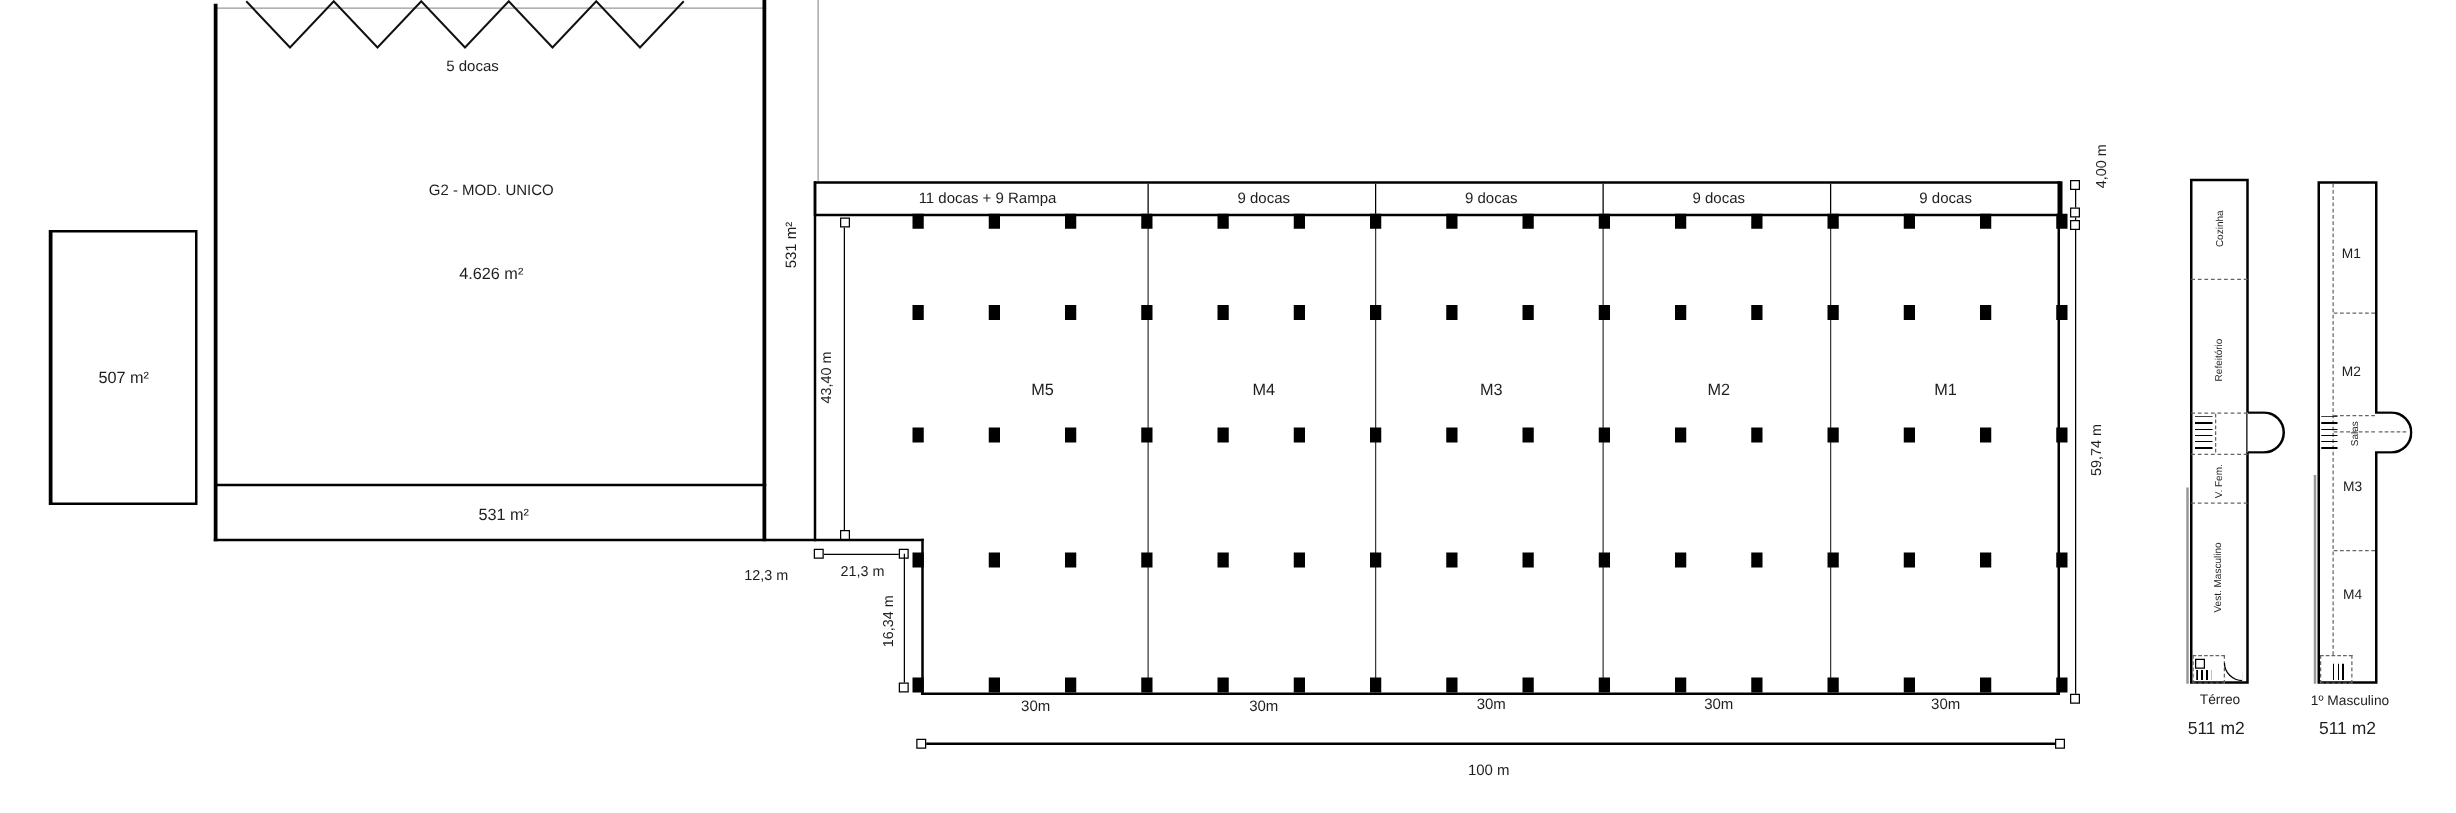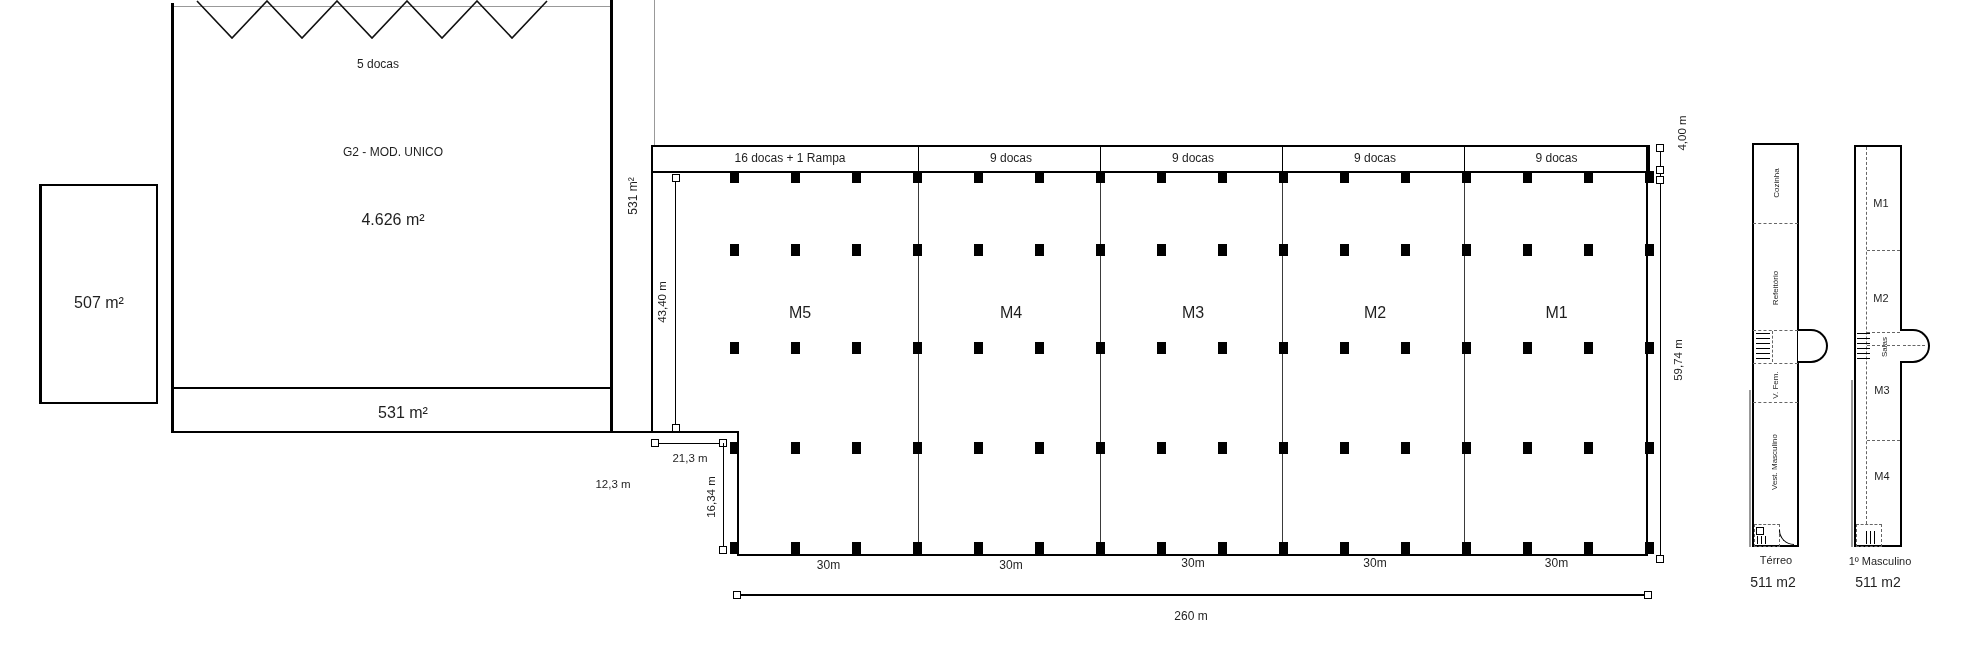--- a/index.html
+++ b/index.html
@@ -9,21 +9,21 @@
   .gline{position:absolute;background:#999;}
   .divline{position:absolute;background:#3a3a3a;}
   .dimv{position:absolute;width:1px;background:#000;}
   .dimh{position:absolute;height:1px;background:#000;}
   .dsq{position:absolute;width:6px;height:6px;background:#fff;border:1px solid #000;}
   .col-sq{position:absolute;width:9px;height:12px;background:#000;}
   .lbl{position:absolute;text-align:center;white-space:nowrap;}
   .rot{position:absolute;transform:translate(-50%,-50%) rotate(-90deg);white-space:nowrap;}
   .f11{font-size:11.5px;}
   .f12{font-size:12px;}
-  .f13{font-size:16px;font-weight:400;}
+  .f13{font-size:13px;font-weight:400;}
   .f14{font-size:14px;}
   .f8{font-size:8px;}
   .box{position:absolute;box-sizing:border-box;border:2px solid #000;background:#fff;}
   .dash-h{position:absolute;height:0;border-top:1px dashed #666;}
   .dash-v{position:absolute;width:0;border-left:1px dashed #666;}
   .stairs{position:absolute;background:repeating-linear-gradient(to bottom,#000 0,#000 1px,transparent 1px,transparent 5px);}
   .hatchv{position:absolute;background:repeating-linear-gradient(to right,#000 0,#000 1px,transparent 1px,transparent 4px);}
   .bump{position:absolute;box-sizing:border-box;border:2px solid #000;border-left:none;
         border-radius:0 17px 17px 0;background:#fff;}
   .arc{position:absolute;box-sizing:border-box;border:0 solid #000;border-width:0 0 1px 1px;
@@ -34,21 +34,21 @@
 
 <div id="canvas">
 
   <div>
     <div class="gline" style="left:173px;top:6px;width:440px;height:1px"></div>
     <div class="wall" style="left:171px;top:3px;width:3px;height:430px"></div>
     <div class="wall" style="left:610px;top:0;width:3px;height:433px"></div>
     <svg style="position:absolute;left:173px;top:0" width="440" height="42" viewBox="0 0 440 42">
       <polyline points="24,1 59,38 94,1 129,38 164,1 199,38 234,1 269,38 304,1 339,38 374,1" fill="none" stroke="#111" stroke-width="1.6"></polyline>
     </svg>
-    <div class="lbl f12" style="left:278px;top:57px;width:200px">5 docas</div>
+    <div class="lbl f12" style="left:278px;top:46px;width:200px">5 docas</div>
     <div class="lbl f12" style="left:293px;top:145px;width:200px">G2 - MOD. UNICO</div>
     <div class="lbl f13" style="left:293px;top:211px;width:200px">4.626 m²</div>
 
     <div class="wall" style="left:173px;top:387px;width:440px;height:2px"></div>
     <div class="wall" style="left:171px;top:431px;width:568px;height:2px"></div>
     <div class="lbl f13" style="left:303px;top:404px;width:200px">531 m²</div>
   </div>
 
   <div class="box" style="left:39px;top:184px;width:119px;height:220px;border-left-width:3px"></div>
   <div class="lbl f13" style="left:40px;top:294px;width:118px">507 m²</div>
@@ -67,27 +67,27 @@
     <div class="wall" style="left:651px;top:145px;width:2px;height:288px"></div>
     <div class="wall" style="left:737px;top:431px;width:2px;height:125px"></div>
     <div class="wall" style="left:737px;top:554px;width:911px;height:2px"></div>
     <div class="wall" style="left:1646px;top:145px;width:2px;height:411px"></div>
 
     <div class="divline" style="left:918px;top:173px;width:1px;height:381px"></div>
     <div class="divline" style="left:1100px;top:173px;width:1px;height:381px"></div>
     <div class="divline" style="left:1282px;top:173px;width:1px;height:381px"></div>
     <div class="divline" style="left:1464px;top:173px;width:1px;height:381px"></div>
 
-    <div class="lbl f12" style="left:660px;top:151px;width:260px">16 docas + 1 Rampa</div>
+    <div class="lbl f12" style="left:660px;top:151px;width:260px">11 docas + 9 Rampa</div>
     <div class="lbl f12" style="left:920px;top:151px;width:182px">9 docas</div>
     <div class="lbl f12" style="left:1102px;top:151px;width:182px">9 docas</div>
     <div class="lbl f12" style="left:1284px;top:151px;width:182px">9 docas</div>
     <div class="lbl f12" style="left:1466px;top:151px;width:181px">9 docas</div>
 
-    <div class="lbl f13" style="left:670px;top:304px;width:260px">M5</div>
+    <div class="lbl f13" style="left:704px;top:304px;width:260px">M5</div>
     <div class="lbl f13" style="left:920px;top:304px;width:182px">M4</div>
     <div class="lbl f13" style="left:1102px;top:304px;width:182px">M3</div>
     <div class="lbl f13" style="left:1284px;top:304px;width:182px">M2</div>
     <div class="lbl f13" style="left:1466px;top:304px;width:181px">M1</div>
 
     <div id="columns">
         <div class="col-sq" style="left: 730px; top: 171px;"></div>
         <div class="col-sq" style="left: 791px; top: 171px;"></div>
         <div class="col-sq" style="left: 852px; top: 171px;"></div>
         <div class="col-sq" style="left: 913px; top: 171px;"></div>
@@ -175,21 +175,21 @@
     <div class="dimv" style="left:675px;top:177px;height:251px"></div>
     <div class="dsq" style="left:672px;top:174px"></div>
     <div class="dsq" style="left:672px;top:424px"></div>
     <div class="rot f11" style="left:662px;top:302px">43,40 m</div>
 
     <div class="dimh" style="left:655px;top:443px;width:68px"></div>
     <div class="dsq" style="left:651px;top:439px"></div>
     <div class="dsq" style="left:719px;top:439px"></div>
     <div class="lbl f11" style="left:654px;top:452px;width:72px">21,3 m</div>
 
-    <div class="lbl f11" style="left:577px;top:478px;width:72px">12,3 m</div>
+    <div class="lbl f11" style="left:577px;top:455px;width:72px">12,3 m</div>
 
     <div class="dimv" style="left:723px;top:443px;height:107px"></div>
     <div class="dsq" style="left:719px;top:546px"></div>
     <div class="rot f11" style="left:711px;top:497px">16,34 m</div>
 
     <div class="dimv" style="left:1660px;top:147px;height:23px"></div>
     <div class="dsq" style="left:1656px;top:144px"></div>
     <div class="dsq" style="left:1656px;top:166px"></div>
     <div class="rot f11" style="left:1682px;top:133px">4,00 m</div>
 
@@ -200,21 +200,21 @@
 
     <div class="lbl f12" style="left:737px;top:558px;width:183px">30m</div>
     <div class="lbl f12" style="left:920px;top:558px;width:182px">30m</div>
     <div class="lbl f12" style="left:1102px;top:556px;width:182px">30m</div>
     <div class="lbl f12" style="left:1284px;top:556px;width:182px">30m</div>
     <div class="lbl f12" style="left:1466px;top:556px;width:181px">30m</div>
 
     <div class="dimh" style="left:737px;top:594px;width:911px;height:2px;background:#000"></div>
     <div class="dsq" style="left:733px;top:591px"></div>
     <div class="dsq" style="left:1644px;top:591px"></div>
-    <div class="lbl f12" style="left:1091px;top:609px;width:200px">260 m</div>
+    <div class="lbl f12" style="left:1091px;top:609px;width:200px">100 m</div>
   </div>
 
   <div>
     <div class="box" style="left:1752px;top:143px;width:47px;height:404px"></div>
     <div class="gline" style="left:1749px;top:390px;width:2px;height:157px"></div>
     <div class="dash-h" style="left:1753px;top:223px;width:45px"></div>
     <div class="dash-h" style="left:1753px;top:330px;width:45px"></div>
     <div class="dash-h" style="left:1753px;top:363px;width:45px"></div>
     <div class="dash-h" style="left:1753px;top:402px;width:45px"></div>
     <div class="dash-v" style="left:1772px;top:331px;height:31px"></div>

